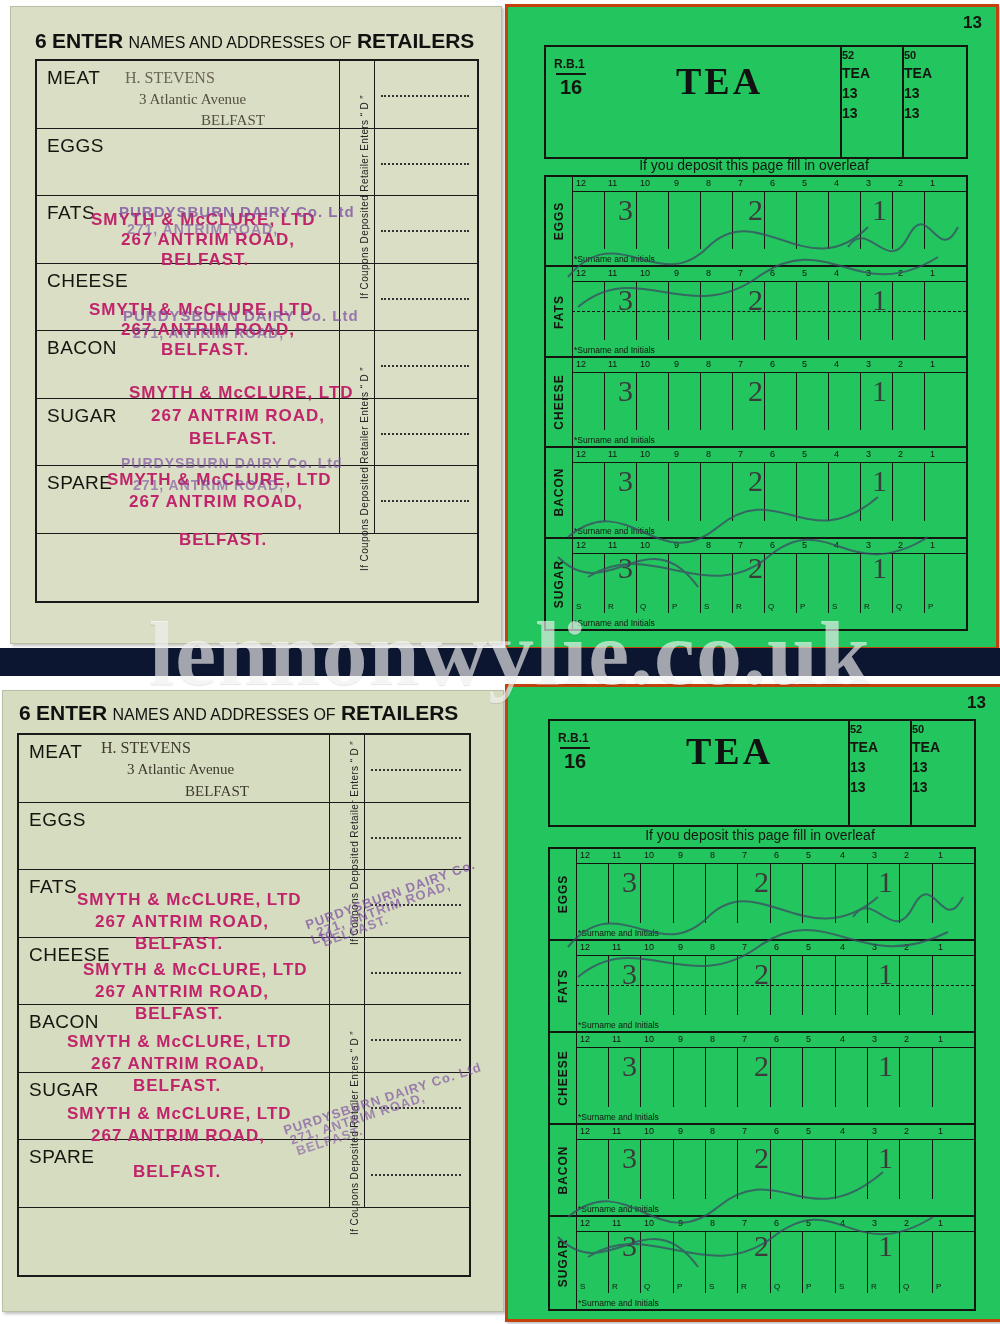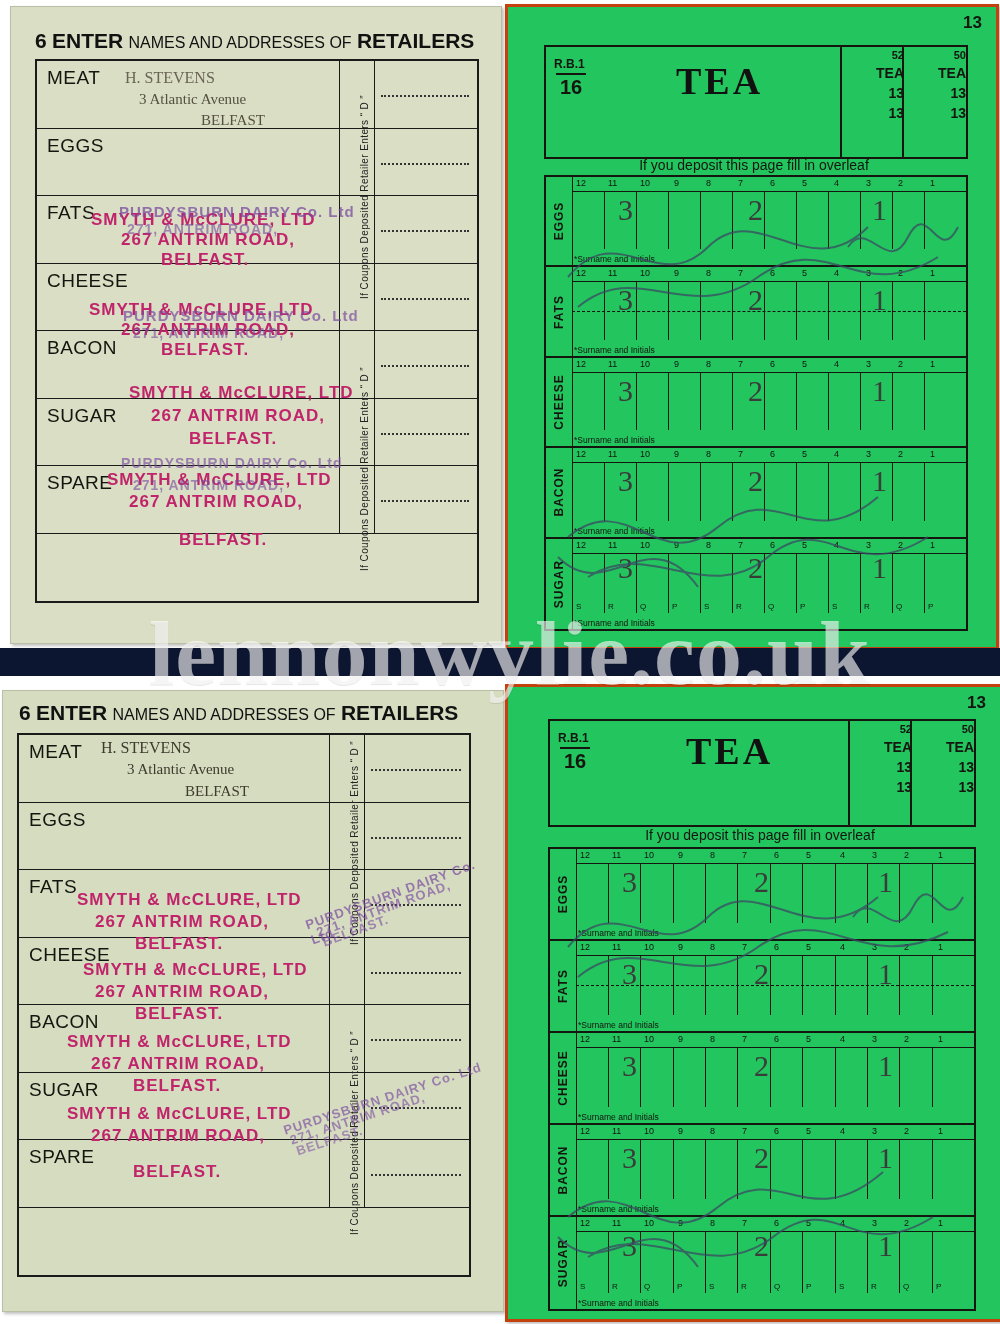--- a/index.html
+++ b/index.html
@@ -37,21 +37,21 @@
   
   .rightpage{position:absolute;left:505px;top:4px;width:488px;height:640px;
     background:#22c55e;border:3px solid #c2410c;box-shadow:2px 2px 3px rgba(0,0,0,.25);}
   .pageno{position:absolute;right:14px;top:6px;font-size:17px;font-weight:bold;color:#15150f;}
   .teabox{position:absolute;left:36px;top:38px;width:420px;height:110px;border:2px solid #15150f;}
   .rb{position:absolute;left:8px;top:10px;font-size:12px;font-weight:bold;color:#15150f;}
   .rbnum{position:absolute;left:10px;top:26px;font-size:20px;font-weight:bold;color:#15150f;
     border-top:2px solid #15150f;padding-top:1px;width:30px;text-align:center;}
   .tea{position:absolute;left:130px;top:12px;font-size:38px;font-weight:bold;letter-spacing:3px;color:#111;
     font-family:"Liberation Serif",serif;}
-  .teacol{position:absolute;top:0;bottom:0;border-left:2px solid #15150f;width:62px;text-align:right;}
+  .teacol{position:absolute;top:0;bottom:0;border-left:2px solid #15150f;width:62px;text-align:left;}
   .teacol .n{font-size:11px;font-weight:bold;color:#15150f;margin-top:2px;}
   .teacol .t{font-size:14px;font-weight:bold;color:#15150f;margin-top:4px;}
   .teacol .v{font-size:14px;font-weight:bold;color:#15150f;margin-top:4px;}
   .deposit{position:absolute;left:36px;top:150px;width:420px;text-align:center;font-size:14px;color:#15150f;}
 
   .couponbox{position:absolute;left:36px;top:168px;width:420px;height:452px;border:2px solid #15150f;}
   .cgroup{position:relative;height:90.4px;border-bottom:2px solid #15150f;box-sizing:border-box;}
   .cgroup:last-child{border-bottom:none;}
   .gname{position:absolute;left:0;top:0;bottom:0;width:26px;border-right:1px solid #15150f;}
   .gname span{position:absolute;left:50%;top:50%;transform:translate(-50%,-50%) rotate(-90deg);

